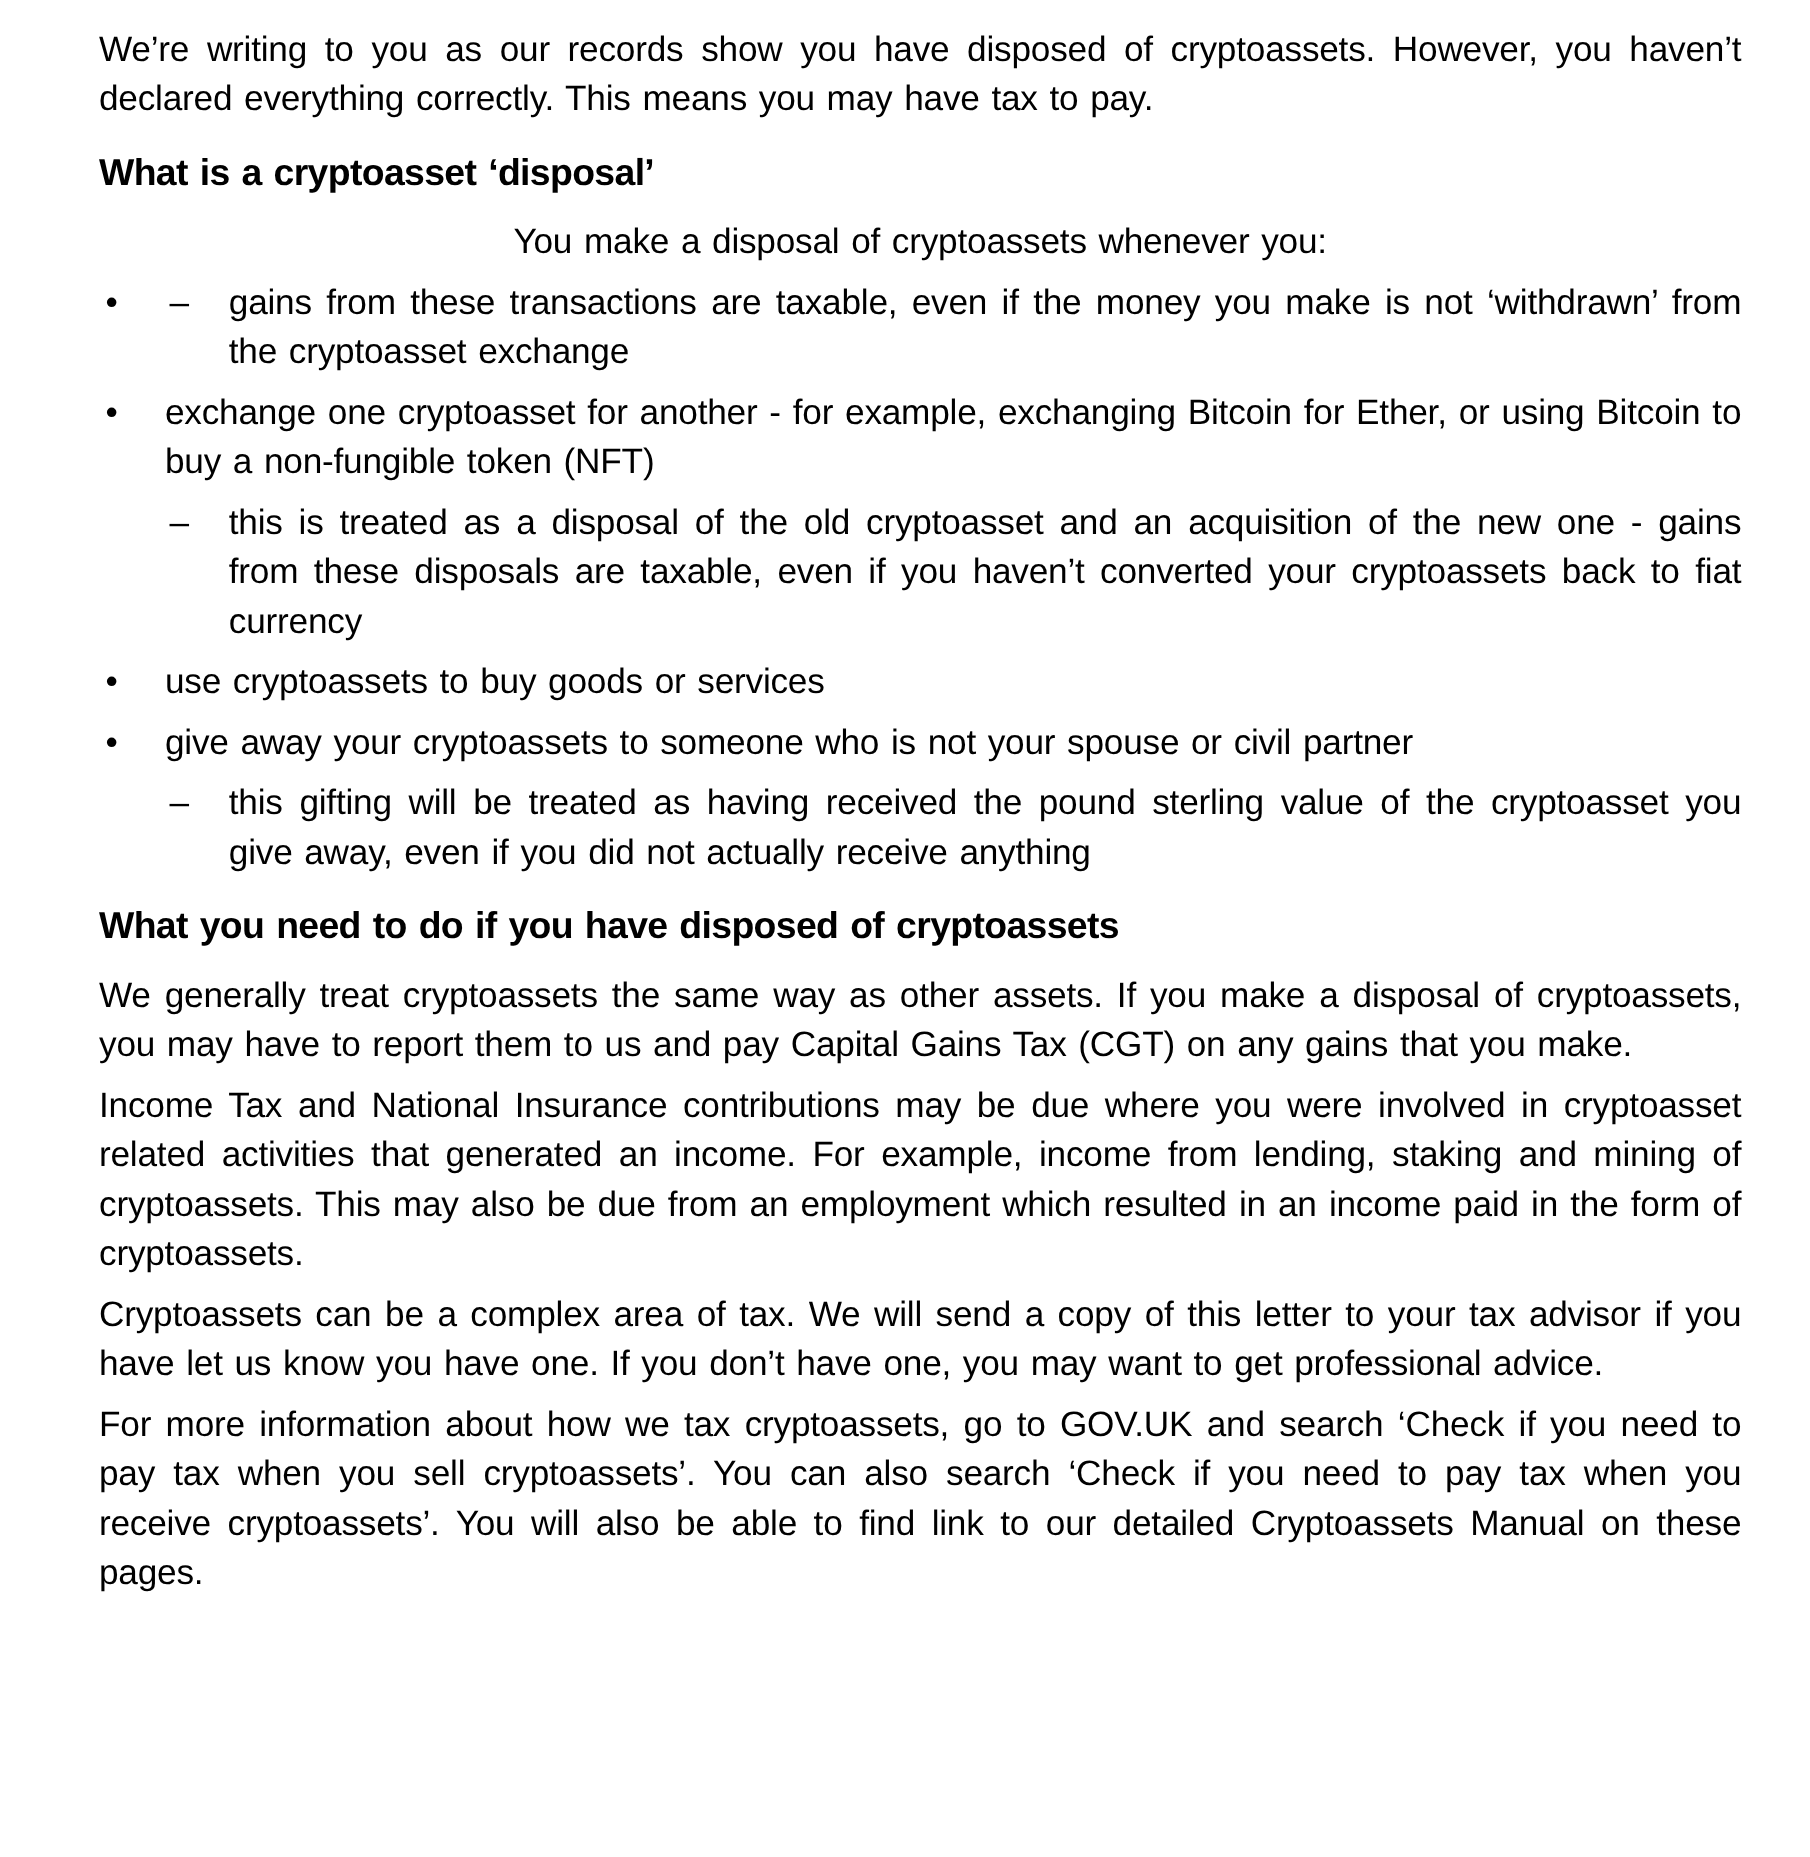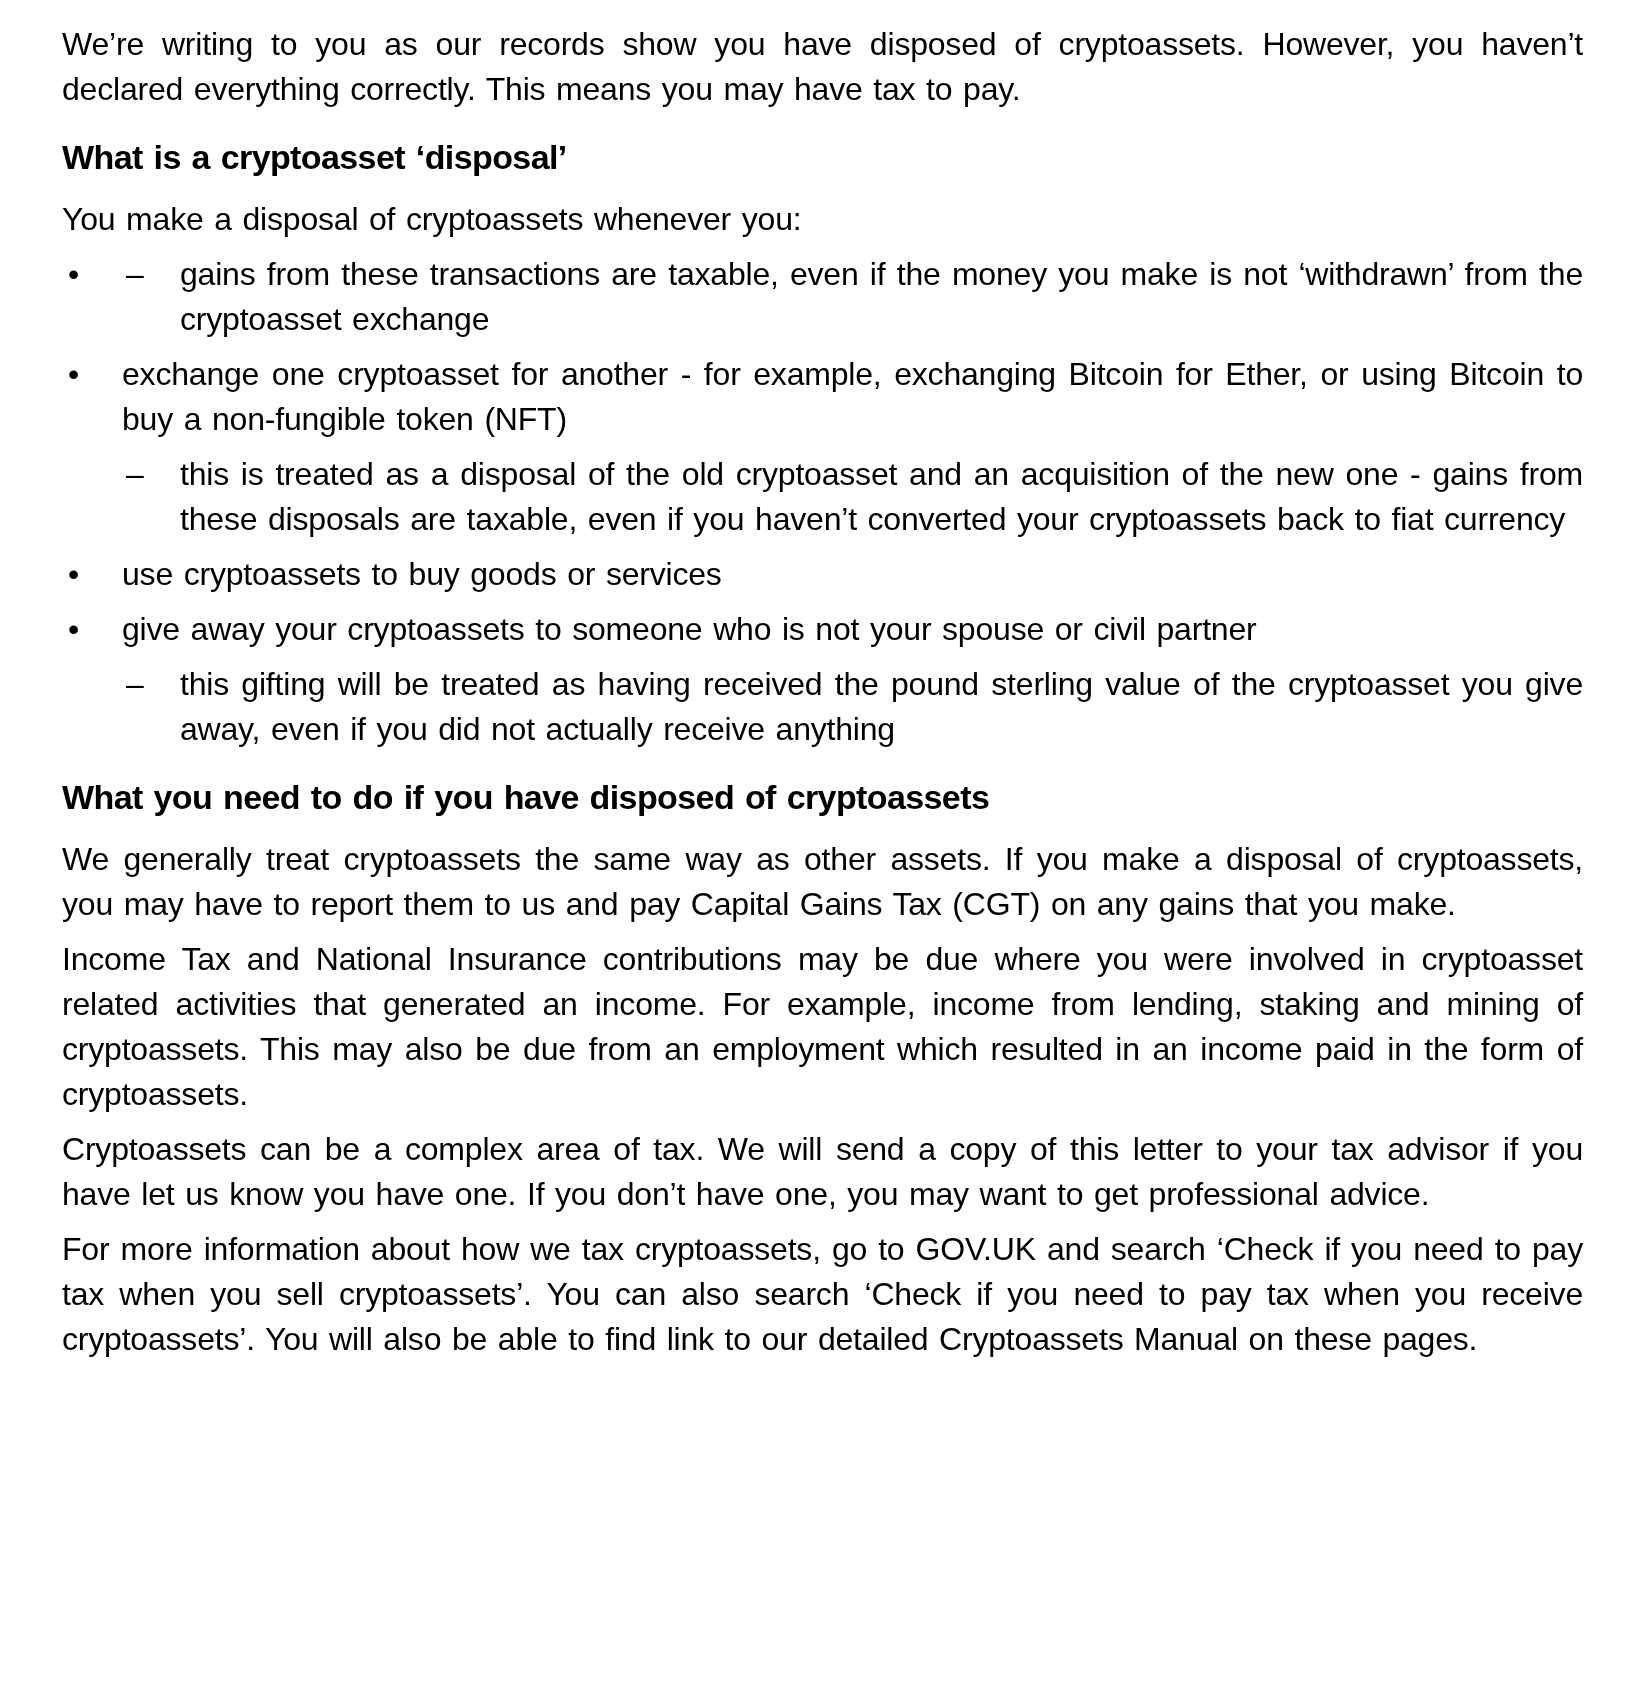--- a/index.html
+++ b/index.html
@@ -11,32 +11,32 @@
     width: 1645px;
     height: 1688px;
     overflow: hidden;
     font-family: "Liberation Sans", "DejaVu Sans", sans-serif;
     color: #000000;
   }
   .page {
     box-sizing: border-box;
     width: 1645px;
     height: 1688px;
-    padding: 22px 62px 0 62px;
+    padding: 22px 62px 0 90px;
     font-size: 32px;
     line-height: 45px;
     word-spacing: 2px;
     letter-spacing: -0.2px;
   }
   .para {
     margin: 0 0 10px 0;
     text-align: justify;
   }
   .para.single {
-    text-align: left;
+    text-align: center;
   }
   h2.heading {
     font-size: 34px;
     line-height: 55px;
     font-weight: bold;
     letter-spacing: -0.6px;
     margin: 18px 0 12px 0;
   }
   .li {
     position: relative;

